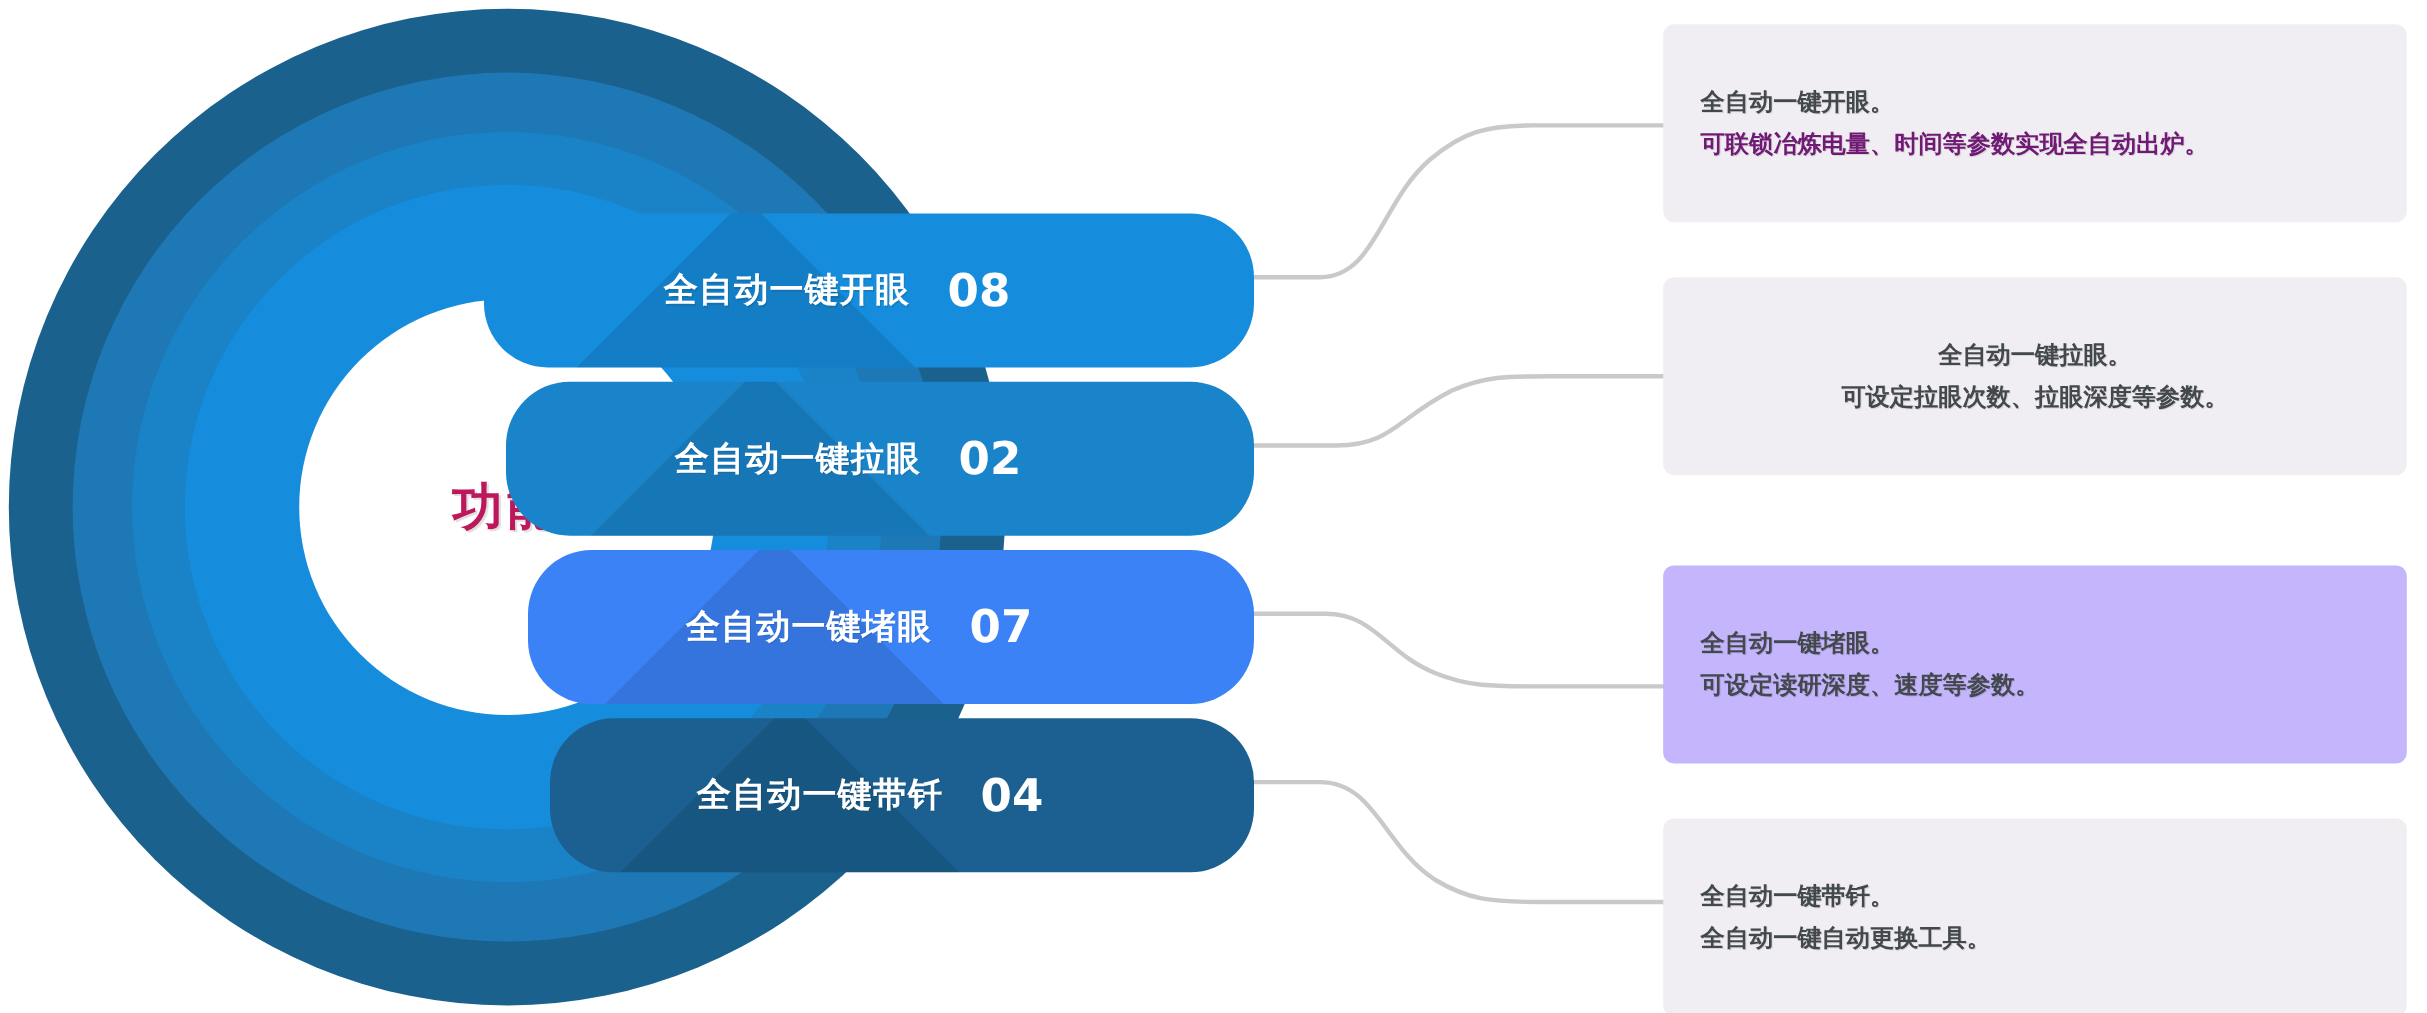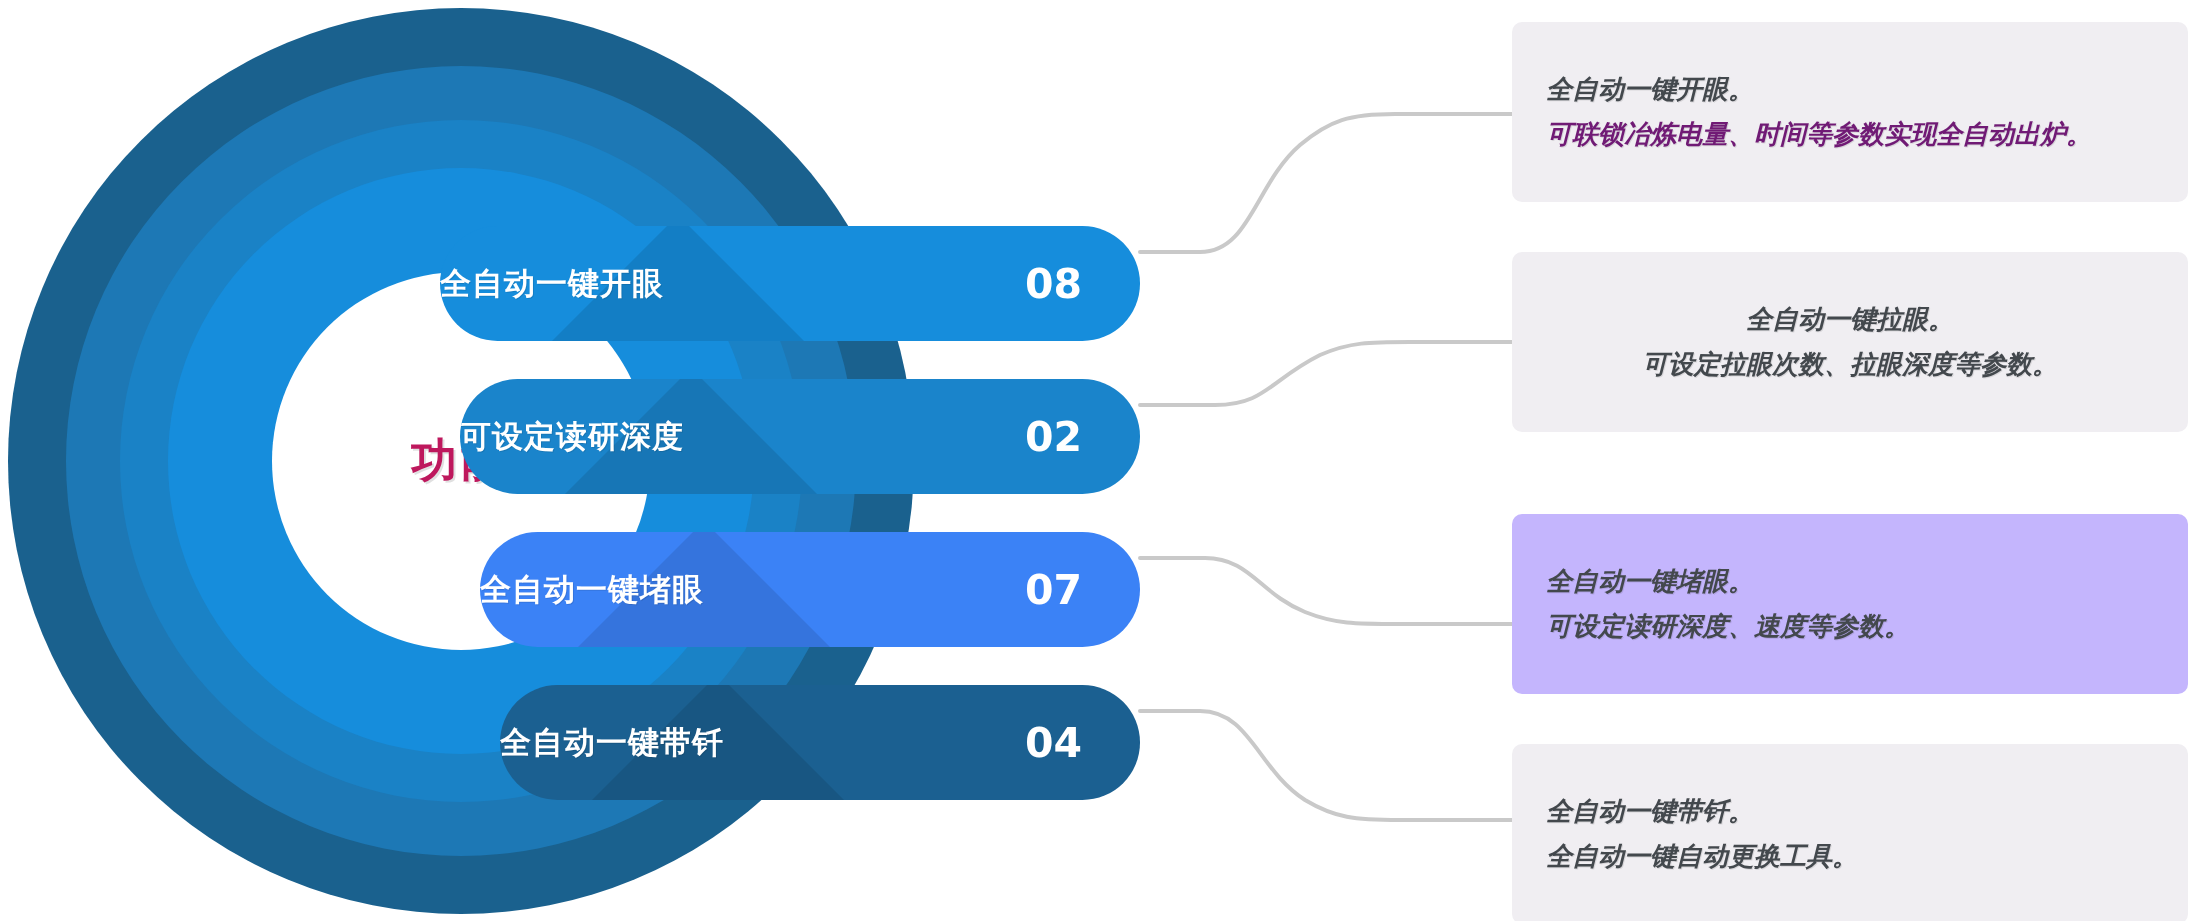--- a/index.html
+++ b/index.html
@@ -79,29 +79,28 @@
   #connectors {
     position: absolute;
     left: 0; top: 0;
     width: 2206px; height: 921px;
     pointer-events: none;
   }
 
   
   .pill {
     position: absolute;
-    height: 115px;
+    height: 140px;
     border-radius: 58px;
     display: flex;
     align-items: center;
-    justify-content: space-between;
+    justify-content: center;
     padding-right: 58px;
     box-sizing: border-box;
     overflow: hidden;
-    margin-top: 32px;
   }
   .pill-shadow {
     position: absolute;
     left: 34%;
     top: -10%;
     width: 260%;
     height: 260%;
     background: rgba(0, 0, 0, 0.10);
     transform: rotate(45deg);
     transform-origin: 0 0;
@@ -145,27 +144,26 @@
     display: flex;
     flex-direction: column;
     justify-content: center;
   }
   #card-0 { top: 22px;  height: 180px; }
   #card-1 { top: 252px; height: 180px; text-align: center; }
   #card-2 { top: 514px; height: 180px; }
   #card-3 { top: 744px; height: 180px; }
 
   .card-line {
-    font-size: 26px;
+    font-size: 22px;
     font-weight: bold;
     color: #43484d;
     line-height: 1.72;
     white-space: nowrap;
     text-shadow: 1px 1px 0 rgba(0,0,0,0.10);
-    font-style: italic;
   }
 </style>
 </head>
 <body>
 
 <div id="stage">
 
   <div class="rings-wrap">
     <div class="ring" id="ring-4" style="background: rgb(26, 97, 142);"></div>
     <div class="ring" id="ring-3" style="background: rgb(29, 120, 181);"></div>
@@ -190,21 +188,21 @@
   </svg>
 
   <div class="pill" id="pill-0" style="background: rgb(22, 141, 220);">
     <div class="pill-shadow"></div>
     <span class="pill-title">全自动一键开眼</span>
     <span class="pill-num">08</span>
   </div>
 
   <div class="pill" id="pill-1" style="background: rgb(26, 132, 203);">
     <div class="pill-shadow"></div>
-    <span class="pill-title">可设定读研深度</span>
+    <span class="pill-title">全自动一键拉眼</span>
     <span class="pill-num">02</span>
   </div>
 
   <div class="pill" id="pill-2" style="background: #3b82f6;">
     <div class="pill-shadow"></div>
     <span class="pill-title">全自动一键堵眼</span>
     <span class="pill-num">07</span>
   </div>
 
   <div class="pill" id="pill-3" style="background: rgb(27, 96, 145);">

